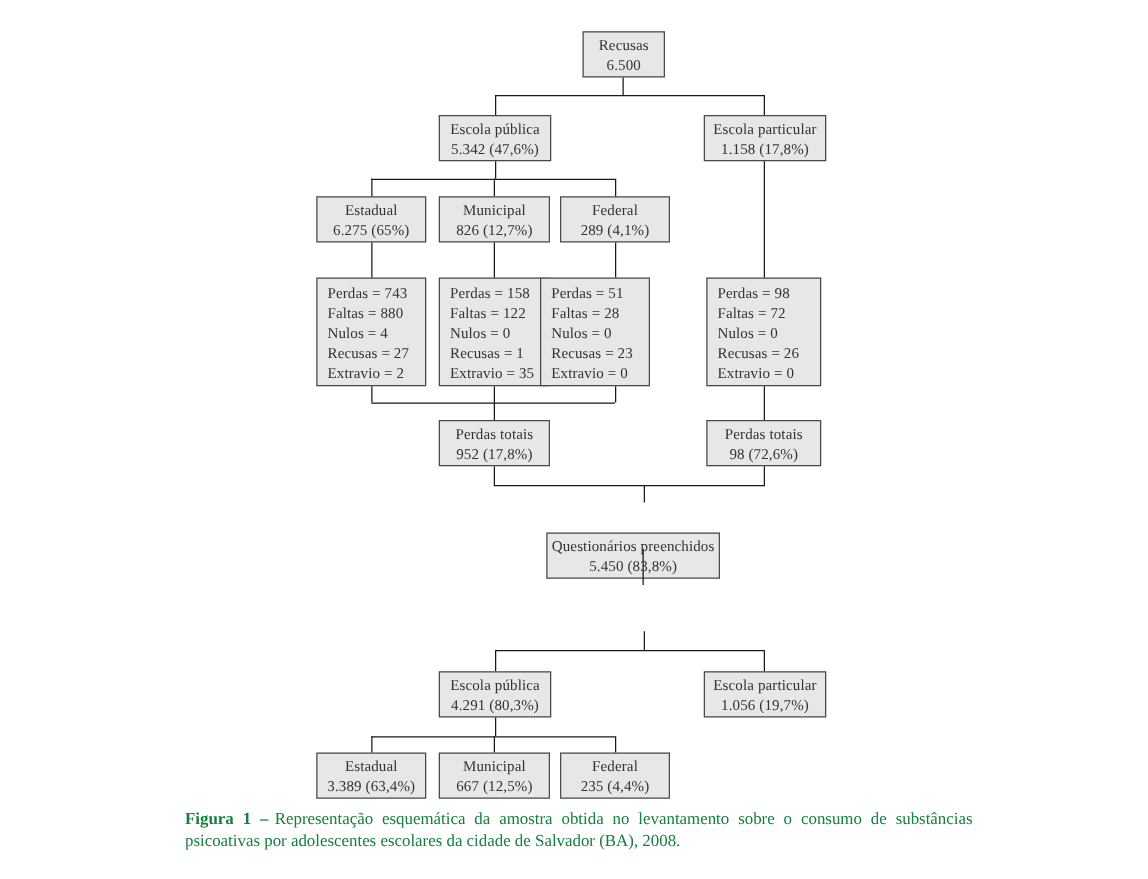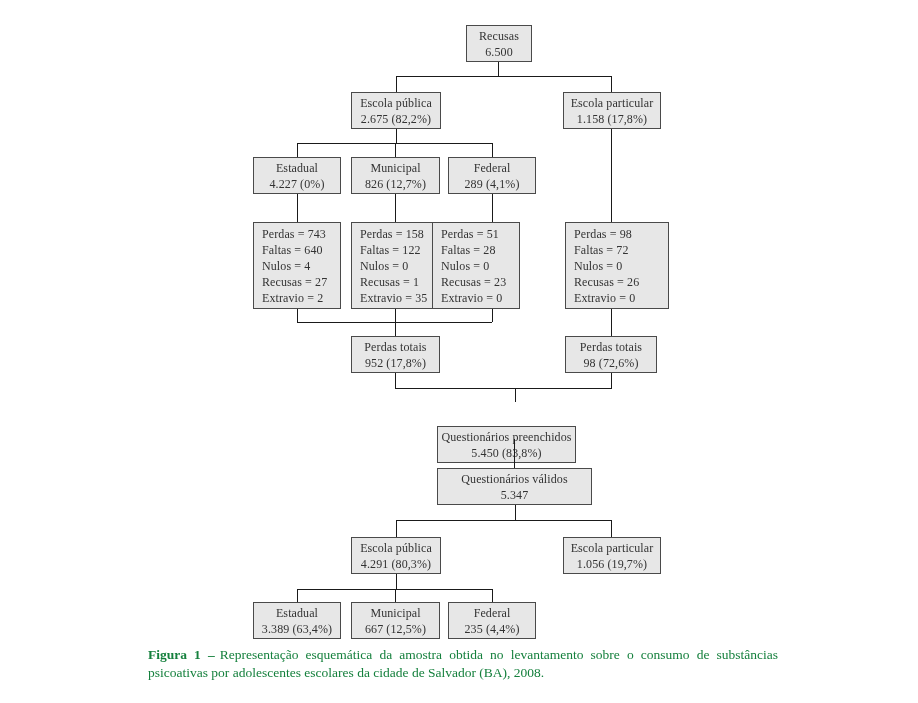--- a/index.html
+++ b/index.html
@@ -49,85 +49,81 @@
 
 <div class="canvas">
 
   <div class="node center" style="left:466px;top:25px;width:66px;height:37px">
     <span>Recusas</span>
     <span>6.500</span>
   </div>
 
   <div class="node center" style="left:351px;top:92px;width:90px;height:37px">
     <span>Escola pública</span>
-    <span>2.675 (82,2%)</span>
+    <span>5.342 (47,6%)</span>
   </div>
   <div class="node center" style="left:563px;top:92px;width:98px;height:37px">
     <span>Escola particular</span>
     <span>1.158 (17,8%)</span>
   </div>
 
   <div class="node center" style="left:253px;top:157px;width:88px;height:37px">
     <span>Estadual</span>
-    <span>4.227 (0%)</span>
+    <span>6.275 (65%)</span>
   </div>
   <div class="node center" style="left:351px;top:157px;width:89px;height:37px">
     <span>Municipal</span>
     <span>826 (12,7%)</span>
   </div>
   <div class="node center" style="left:448px;top:157px;width:88px;height:37px">
     <span>Federal</span>
     <span>289 (4,1%)</span>
   </div>
 
   <div class="node left" style="left:253px;top:222px;width:88px;height:87px">
     <span>Perdas = 743</span>
-    <span>Faltas = 640</span>
+    <span>Faltas = 880</span>
     <span>Nulos = 4</span>
     <span>Recusas = 27</span>
     <span>Extravio = 2</span>
   </div>
   <div class="node left" style="left:351px;top:222px;width:89px;height:87px">
     <span>Perdas = 158</span>
     <span>Faltas = 122</span>
     <span>Nulos = 0</span>
     <span>Recusas = 1</span>
     <span>Extravio = 35</span>
   </div>
   <div class="node left" style="left:432px;top:222px;width:88px;height:87px">
     <span>Perdas = 51</span>
     <span>Faltas = 28</span>
     <span>Nulos = 0</span>
     <span>Recusas = 23</span>
     <span>Extravio = 0</span>
   </div>
-  <div class="node left" style="left:565px;top:222px;width:104px;height:87px">
+  <div class="node left" style="left:565px;top:222px;width:92px;height:87px">
     <span>Perdas = 98</span>
     <span>Faltas = 72</span>
     <span>Nulos = 0</span>
     <span>Recusas = 26</span>
     <span>Extravio = 0</span>
   </div>
 
   <div class="node center" style="left:351px;top:336px;width:89px;height:37px">
     <span>Perdas totais</span>
     <span>952 (17,8%)</span>
   </div>
   <div class="node center" style="left:565px;top:336px;width:92px;height:37px">
     <span>Perdas totais</span>
     <span>98 (72,6%)</span>
   </div>
 
   <div class="node center" style="left:437px;top:426px;width:139px;height:37px">
     <span>Questionários preenchidos</span>
     <span>5.450 (83,8%)</span>
-  </div>
-  <div class="node center" style="left:437px;top:468px;width:155px;height:37px">
-    <span>Questionários válidos</span>
-    <span>5.347</span>
   </div>
 
   <div class="node center" style="left:351px;top:537px;width:90px;height:37px">
     <span>Escola pública</span>
     <span>4.291 (80,3%)</span>
   </div>
   <div class="node center" style="left:563px;top:537px;width:98px;height:37px">
     <span>Escola particular</span>
     <span>1.056 (19,7%)</span>
   </div>

